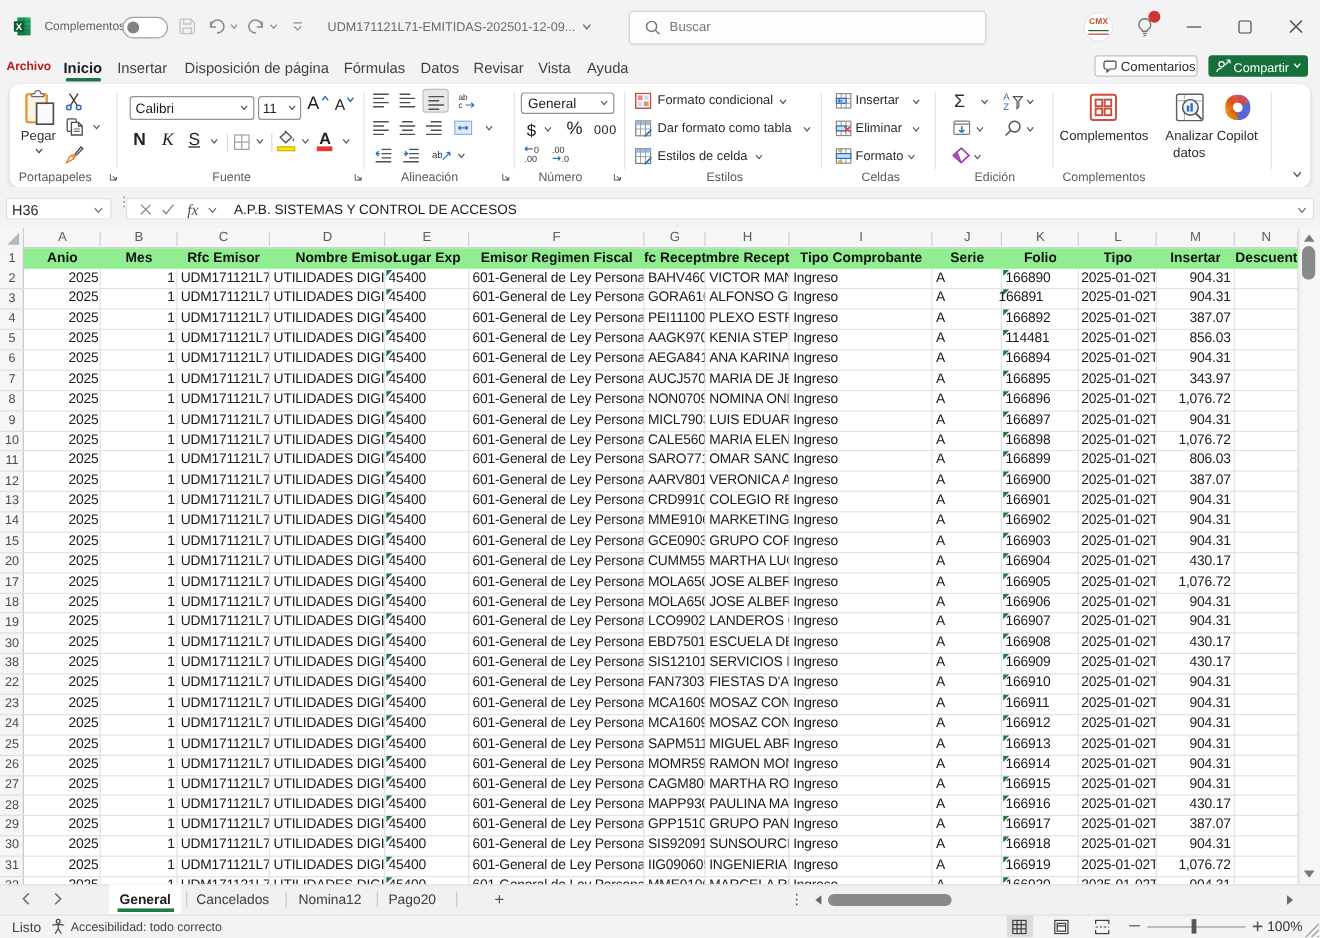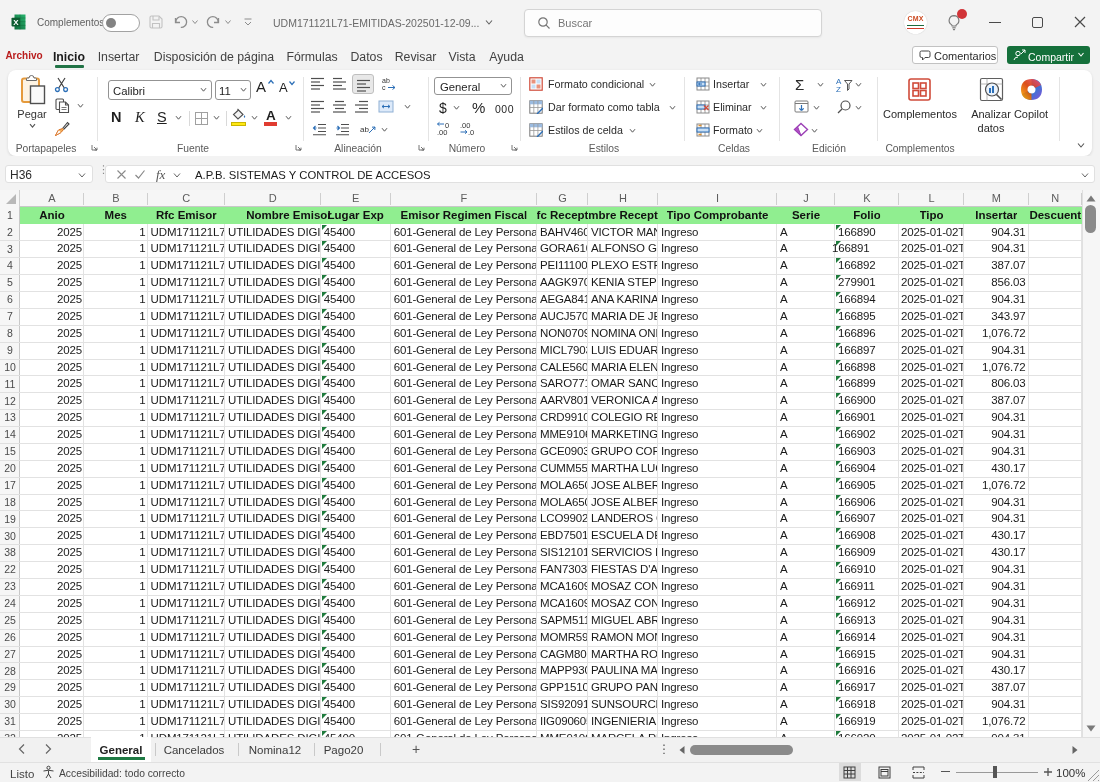--- a/index.html
+++ b/index.html
@@ -658,21 +658,21 @@
 <div class="celltxt" style="left:150.6px;width:73.4px;top:84.14px">UDM171121L71</div>
 <div class="celltxt" style="left:228px;width:91.69999999999999px;top:84.14px">UTILIDADES DIGITALES</div>
 <div class="tri" style="left:321.7px;top:85.14px"></div>
 <div class="celltxt" style="left:323.7px;width:66.0px;top:84.14px">45400</div>
 <div class="celltxt" style="left:393.7px;width:142.3px;top:84.14px">601-General de Ley Personas Morales</div>
 <div class="celltxt" style="left:540px;width:47px;top:84.14px">AAGK970912</div>
 <div class="celltxt" style="left:591px;width:66px;top:84.14px">KENIA STEPHANIE</div>
 <div class="celltxt" style="left:661px;width:115px;top:84.14px">Ingreso</div>
 <div class="celltxt" style="left:780px;width:54px;top:84.14px">A</div>
 <div class="tri" style="left:836px;top:85.14px"></div>
-<div class="celltxt" style="left:838px;width:60px;top:84.14px">279901</div>
+<div class="celltxt" style="left:838px;width:60px;top:84.14px">114481</div>
 <div class="celltxt" style="left:901px;width:62px;top:84.14px">2025-01-02T00:0</div>
 <div class="celltxt" style="left:964px;width:61.59999999999991px;top:84.14px;text-align:right">856.03</div>
 <div class="celltxt" style="left:20px;width:62px;top:101.02px;text-align:right">2025</div>
 <div class="celltxt" style="left:84px;width:61.599999999999994px;top:101.02px;text-align:right">1</div>
 <div class="celltxt" style="left:150.6px;width:73.4px;top:101.02px">UDM171121L71</div>
 <div class="celltxt" style="left:228px;width:91.69999999999999px;top:101.02px">UTILIDADES DIGITALES</div>
 <div class="tri" style="left:321.7px;top:102.02px"></div>
 <div class="celltxt" style="left:323.7px;width:66.0px;top:101.02px">45400</div>
 <div class="celltxt" style="left:393.7px;width:142.3px;top:101.02px">601-General de Ley Personas Morales</div>
 <div class="celltxt" style="left:540px;width:47px;top:101.02px">AEGA841106</div>

